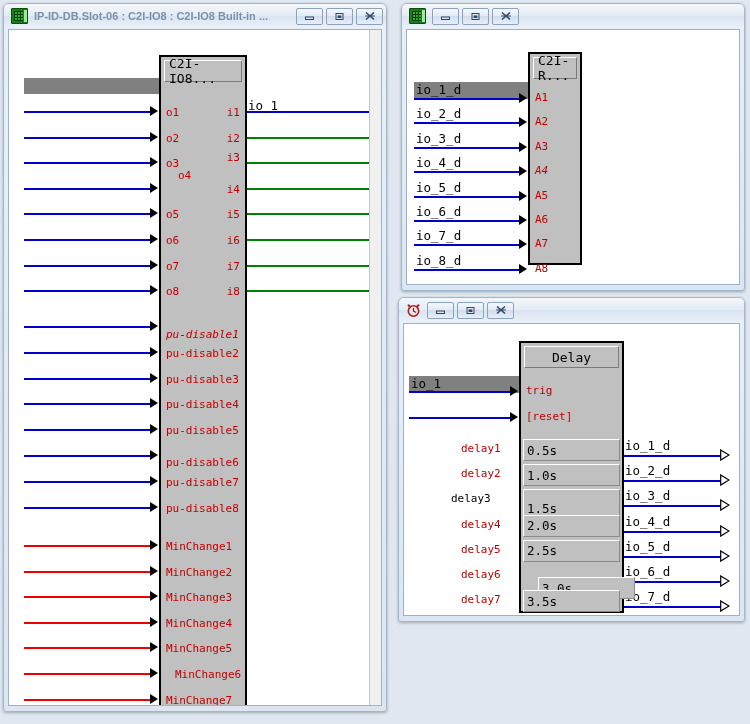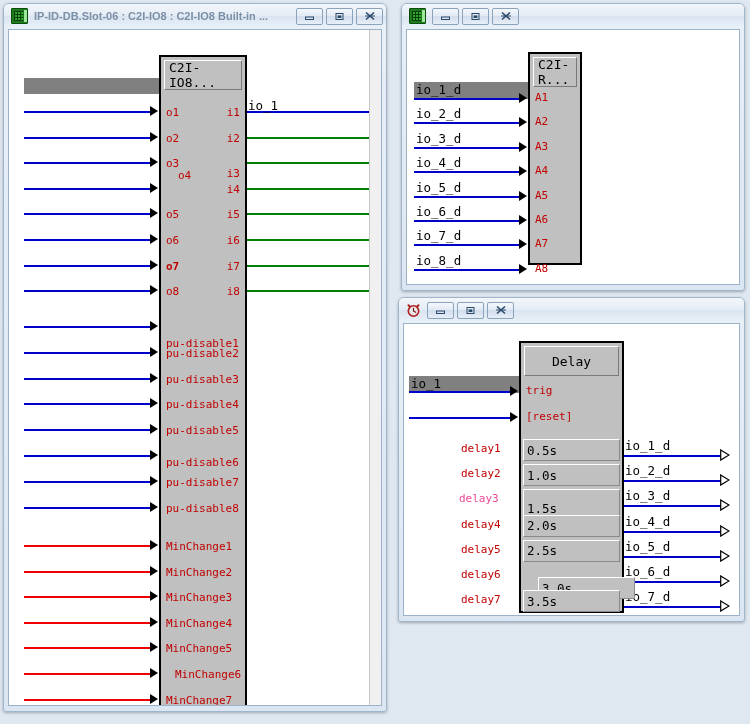--- a/index.html
+++ b/index.html
@@ -66,21 +66,21 @@
   .canvas{position:absolute;inset:0;}
   
   .fblock{
     position:absolute;
     background:#c0c0c0;
     border:2px solid #000;
     box-sizing:border-box;
     z-index:5;
   }
   .fb-header{
-    position:absolute;left:3px;right:3px;top:3px;height:30px;
+    position:absolute;left:3px;right:3px;top:3px;height:22px;
     background:#c0c0c0;
     border:1px solid #fff;
     border-right-color:#7a7a7a;border-bottom-color:#7a7a7a;
     font-family:"DejaVu Sans Mono",monospace;
     font-size:13px;color:#000;
     display:flex;align-items:center;justify-content:center;
     box-sizing:border-box;
   }
   .fb-header.left{justify-content:flex-start;padding-left:4px;}
   .pin{
@@ -158,31 +158,31 @@
   <div class="client">
     <div class="canvas" id="c1">
         <div class="fblock" style="left:150px;top:25px;width:88px;height:655px;">
           <div class="fb-header left">C2I-IO8...</div>
           <div class="pin in" style="top:50px;">o1</div>
           <div class="pin in" style="top:75.6px;">o2</div>
           <div class="pin in" style="top:101.2px;">o3</div>
           <div class="pin in" style="top:113px;margin-left:12px;">o4</div>
           <div class="pin in" style="top:152.4px;">o5</div>
           <div class="pin in" style="top:178px;">o6</div>
-          <div class="pin in" style="top:203.60000000000002px;font-weight:bold;">o7</div>
+          <div class="pin in" style="top:203.60000000000002px;">o7</div>
           <div class="pin in" style="top:229.20000000000002px;">o8</div>
           <div class="pin out" style="top:50px;">i1</div>
           <div class="pin out" style="top:75.6px;">i2</div>
-          <div class="pin out" style="top:111px;">i3</div>
+          <div class="pin out" style="top:95px;">i3</div>
           <div class="pin out" style="top:126.80000000000001px;">i4</div>
           <div class="pin out" style="top:152.4px;">i5</div>
           <div class="pin out" style="top:178px;">i6</div>
           <div class="pin out" style="top:203.60000000000002px;">i7</div>
           <div class="pin out" style="top:229.20000000000002px;">i8</div>
-          <div class="pin in" style="top:281px;overflow:hidden;width:81px;">pu-disable1</div>
+          <div class="pin in" style="top:272px;overflow:hidden;width:81px;font-style:italic;">pu-disable1</div>
           <div class="pin in" style="top:290.8px;overflow:hidden;width:81px;">pu-disable2</div>
           <div class="pin in" style="top:316.6px;overflow:hidden;width:81px;">pu-disable3</div>
           <div class="pin in" style="top:342.4px;overflow:hidden;width:81px;">pu-disable4</div>
           <div class="pin in" style="top:368.2px;overflow:hidden;width:81px;">pu-disable5</div>
           <div class="pin in" style="top:394px;overflow:hidden;width:81px;margin-top:6px;">pu-disable6</div>
           <div class="pin in" style="top:419.8px;overflow:hidden;width:81px;">pu-disable7</div>
           <div class="pin in" style="top:445.6px;overflow:hidden;width:81px;">pu-disable8</div>
           <div class="pin in" style="top:484px;">MinChange1</div>
           <div class="pin in" style="top:509.6px;">MinChange2</div>
           <div class="pin in" style="top:535.2px;">MinChange3</div>
@@ -283,21 +283,21 @@
       </span>
     </span>
   </div>
   <div class="client">
     <div class="canvas" id="c2">
         <div class="fblock" style="left:121px;top:22px;width:54px;height:213px;">
           <div class="fb-header left">C2I-R...</div>
           <div class="pin in" style="top:38px;">A1</div>
           <div class="pin in" style="top:62.4px;">A2</div>
           <div class="pin in" style="top:86.8px;">A3</div>
-          <div class="pin in" style="top:111.19999999999999px;">A4</div>
+          <div class="pin in" style="top:111.19999999999999px;font-style:italic;">A4</div>
           <div class="pin in" style="top:135.6px;">A5</div>
           <div class="pin in" style="top:160px;">A6</div>
           <div class="pin in" style="top:184.39999999999998px;">A7</div>
           <div class="pin in" style="top:208.79999999999998px;">A8</div>
         </div>
         <div class="selbar" style="left:7px;top:52px;width:114px;height:17px;"></div>
         <div class="wire blue" style="left:7px;top:68px;width:106px;"></div>
         <div class="arrowhead" style="left:112px;top:63px;"></div>
         <div class="wirelabel" style="left:9px;top:54px;">io_1_d</div>
         <div class="wire blue" style="left:7px;top:92.4px;width:106px;"></div>
@@ -365,21 +365,21 @@
           <div class="vfield" style="left:2px;top:121.2px;width:97px;height:22px;">1.0s</div>
           <div class="vfield" style="left:2px;top:146.4px;width:97px;height:38px;">1.5s</div>
           <div class="vfield" style="left:2px;top:171.6px;width:97px;height:22px;">2.0s</div>
           <div class="vfield" style="left:2px;top:196.8px;width:97px;height:22px;">2.5s</div>
           <div class="vfield" style="left:17px;top:222px;width:97px;height:22px;margin-top:12px;">3.0s</div>
           <div class="vfield" style="left:2px;top:247.2px;width:97px;height:22px;">3.5s</div>
           <div class="vfield" style="left:2px;top:272.4px;width:97px;height:22px;">4.0s</div>
         </div>
         <div class="pin" style="left:57px;top:119px;color:#c00000;">delay1</div>
         <div class="pin" style="left:57px;top:144.2px;color:#c00000;">delay2</div>
-        <div class="pin" style="left:55px;top:169.4px;color:#ec4899;">delay3</div>
+        <div class="pin" style="left:47px;top:169.4px;color:#000000;">delay3</div>
         <div class="pin" style="left:57px;top:194.6px;color:#c00000;">delay4</div>
         <div class="pin" style="left:57px;top:219.8px;color:#c00000;">delay5</div>
         <div class="pin" style="left:57px;top:245px;color:#c00000;">delay6</div>
         <div class="pin" style="left:57px;top:270.2px;color:#c00000;">delay7</div>
         <div class="selbar" style="left:5px;top:52px;width:110px;height:17px;"></div>
         <div class="wirelabel" style="left:7px;top:54px;">io_1</div>
         <div class="wire blue" style="left:5px;top:67px;width:102px;"></div>
         <div class="arrowhead" style="left:106px;top:62px;"></div>
         <div class="wire blue" style="left:5px;top:93px;width:102px;"></div>
         <div class="arrowhead" style="left:106px;top:88px;"></div>

